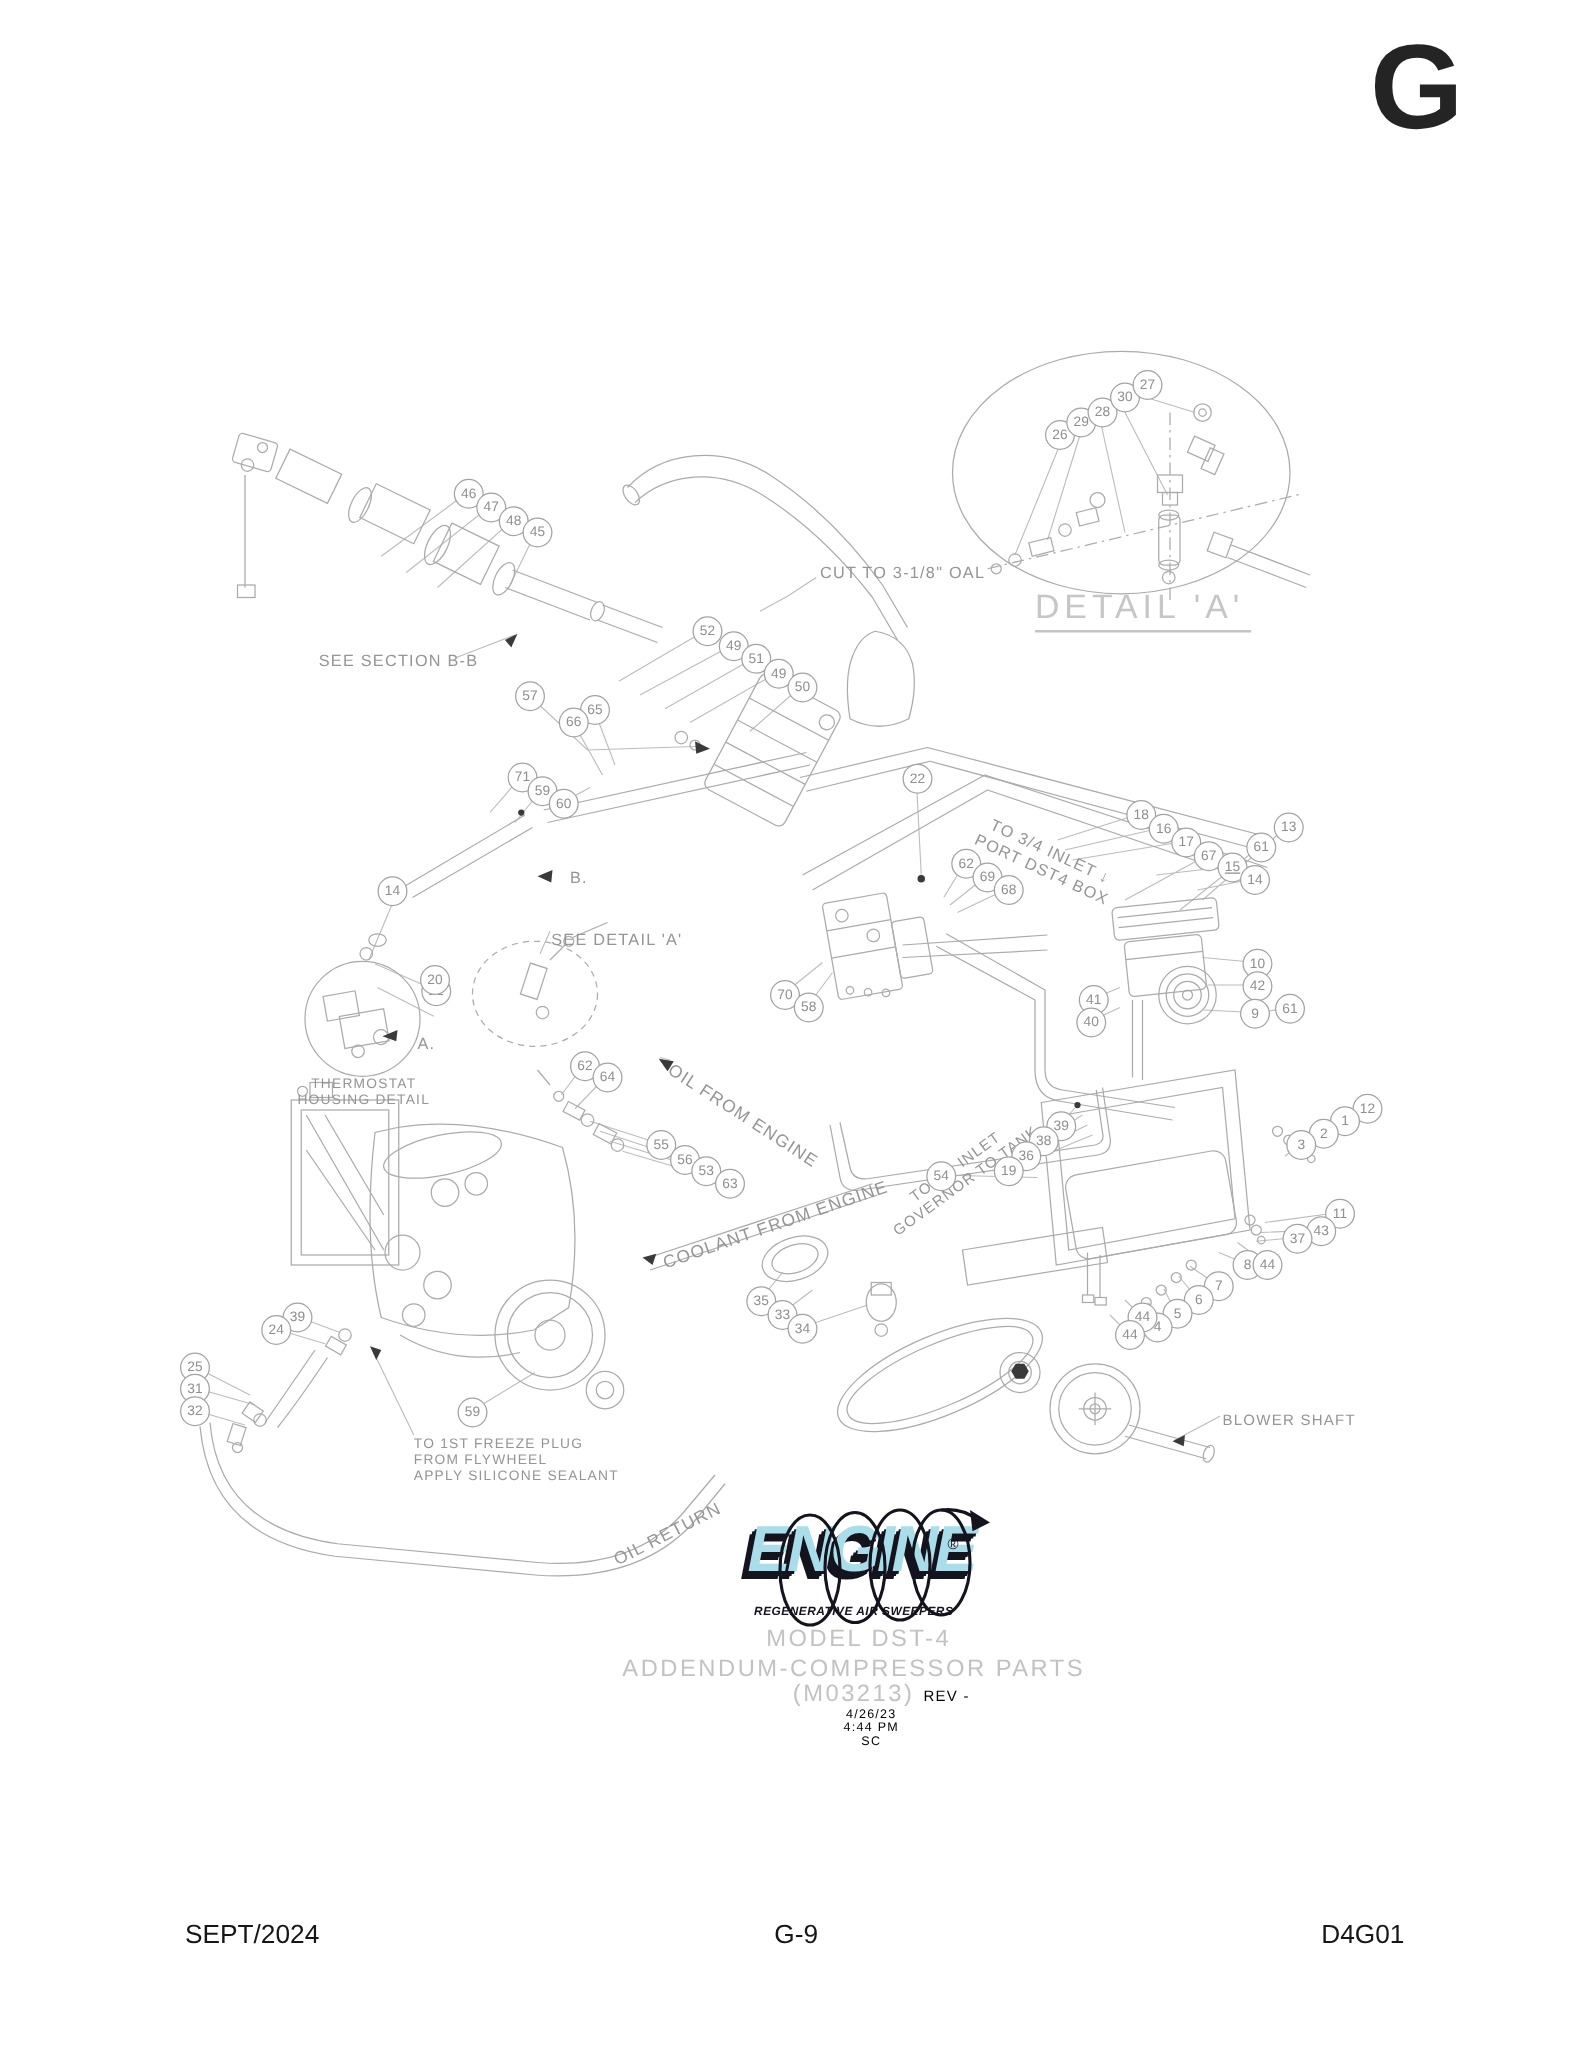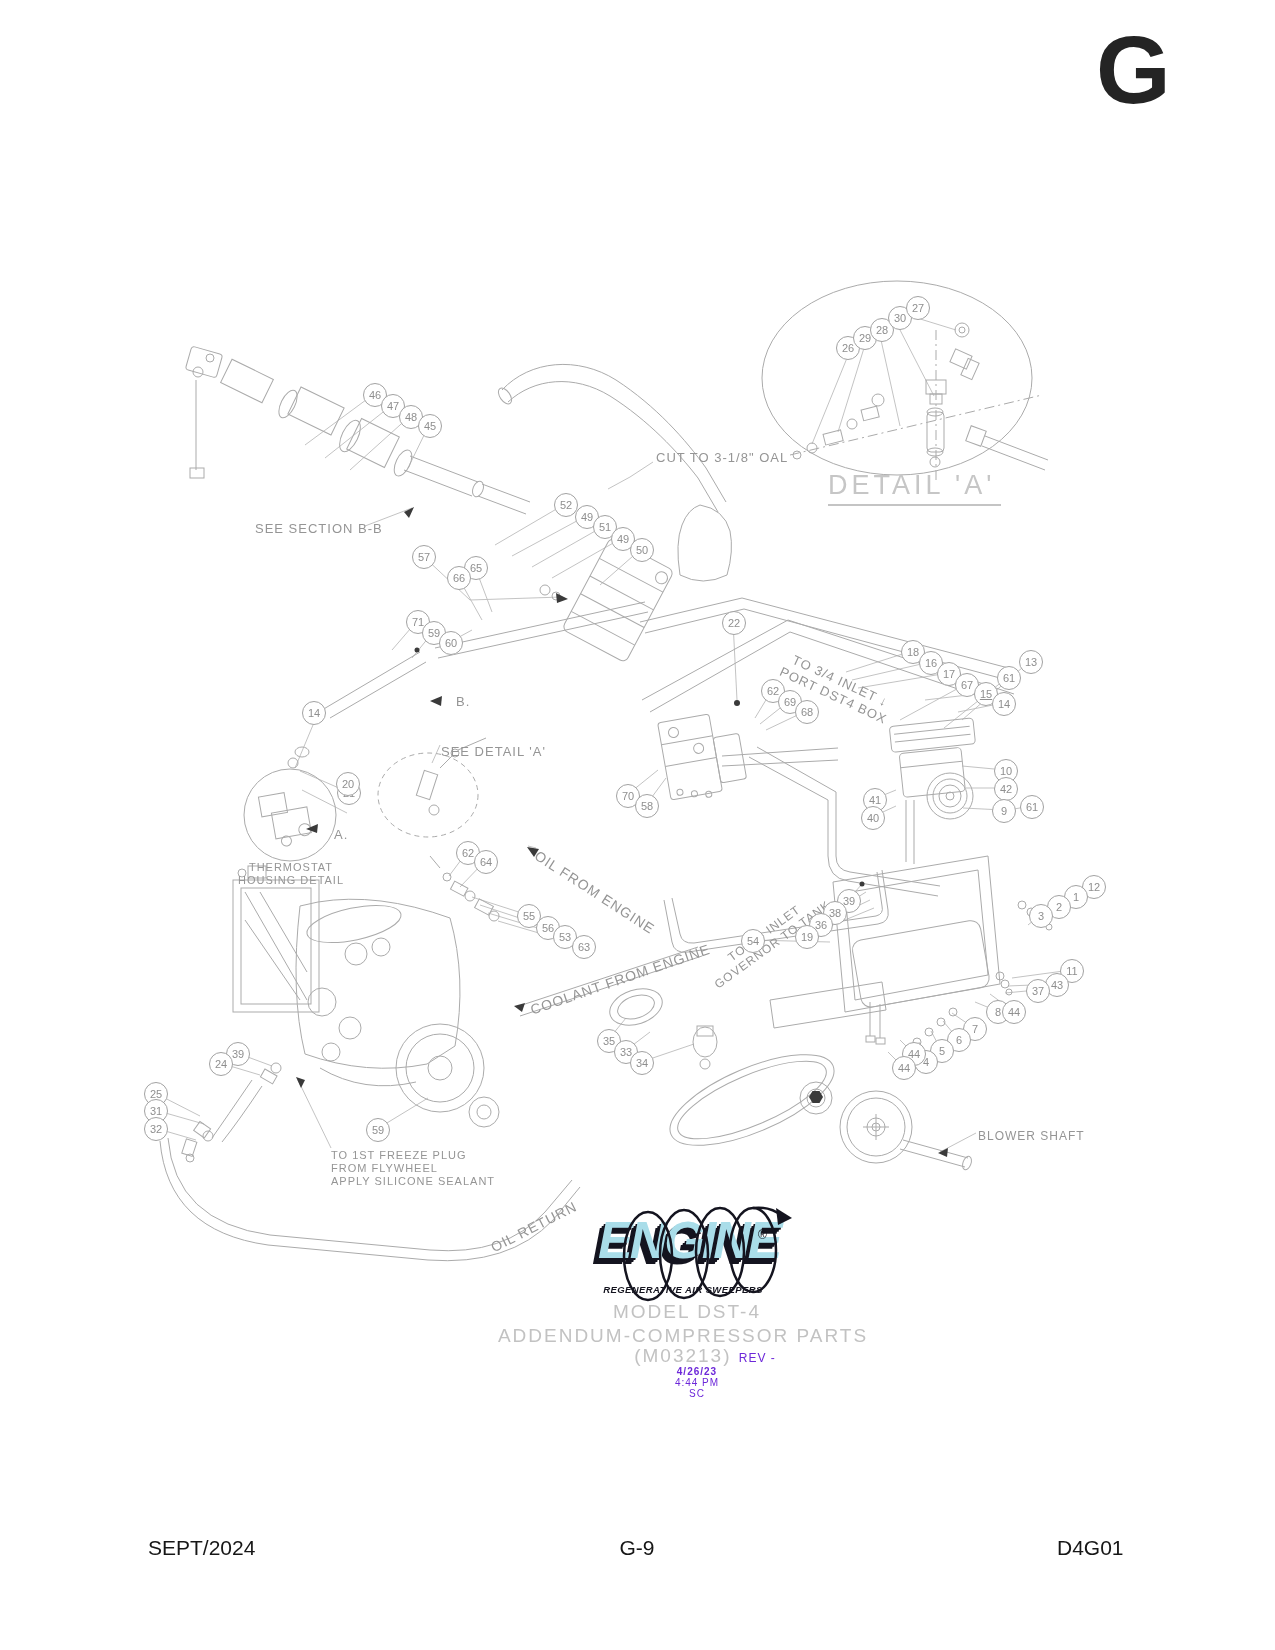--- a/index.html
+++ b/index.html
@@ -23,21 +23,21 @@
   .logo{position:absolute;left:598px;top:1208px;width:170px;height:86px;z-index:3;}
   .logo-text{position:absolute;left:0;top:2px;font-size:52px;font-weight:bold;font-style:italic;
         letter-spacing:-3px;color:#a9dde9;
         text-shadow:-2px 2px 0 #14141f,-4px 4px 0 #14141f,-6px 6px 0 #14141f;z-index:1;}
   .logo-loops{position:absolute;left:-8px;top:-14px;z-index:2;}
   .logo-reg{position:absolute;left:758px;top:1228px;font-size:12px;color:#14141f;z-index:3;}
   .logo-tagline{position:absolute;left:598px;top:1284px;width:170px;text-align:center;
         font-size:9.5px;font-weight:bold;font-style:italic;letter-spacing:0.4px;color:#14141f;z-index:3;}
   .tb-line{position:absolute;color:#c2c2c2;letter-spacing:2px;white-space:nowrap;z-index:3;}
   .tb-center{transform:translateX(-50%);}
-  .stamp{color:#6d28d9;}
+  .stamp{color:#000000;}
   .footer-text{position:absolute;top:1536px;font-size:21px;color:#161616;z-index:3;}
 </style>
 </head>
 <body>
 
 <div class="page">
 
   <div class="section-letter">G</div>
 
   <svg class="art" width="1275" height="1650">
@@ -432,21 +432,21 @@
   </div>
   <div class="logo-reg">®</div>
   <div class="logo-tagline">REGENERATIVE AIR SWEEPERS</div>
 
   <div class="tb-line tb-center" style="left:687px;top:1301px;font-size:19px;">MODEL DST-4</div>
   <div class="tb-line tb-center" style="left:683px;top:1325px;font-size:19px;">ADDENDUM-COMPRESSOR PARTS</div>
   <div class="tb-line tb-center" style="left:705px;top:1345px;font-size:19px;">
     <span>(M03213)</span>
     <span class="stamp" style="font-size:12px;letter-spacing:1px;">REV -</span>
   </div>
-  <div class="tb-line tb-center stamp" style="left:697px;top:1366px;font-size:10px;letter-spacing:1px;font-weight:bold;">4/26/23</div>
+  <div class="tb-line tb-center stamp" style="left:697px;top:1366px;font-size:10px;letter-spacing:1px;">4/26/23</div>
   <div class="tb-line tb-center stamp" style="left:697px;top:1377px;font-size:10px;letter-spacing:1px;">4:44 PM</div>
   <div class="tb-line tb-center stamp" style="left:697px;top:1388px;font-size:10px;letter-spacing:1px;">SC</div>
 
   <div class="footer-text" style="left:148px;">SEPT/2024</div>
   <div class="footer-text" style="left:637px;transform:translateX(-50%);">G-9</div>
   <div class="footer-text" style="left:1025px;margin-left:32px;">D4G01</div>
 
 </div>
 
 </body></html>

